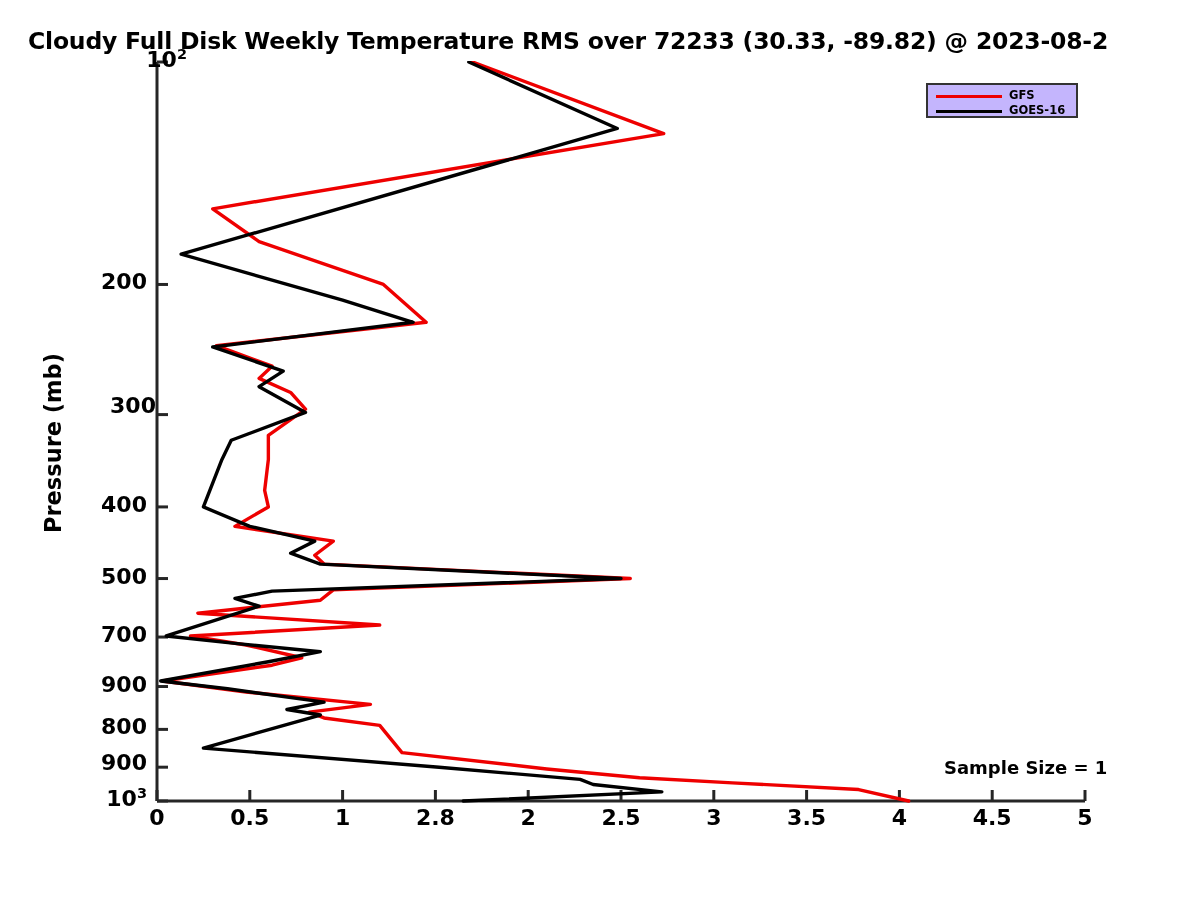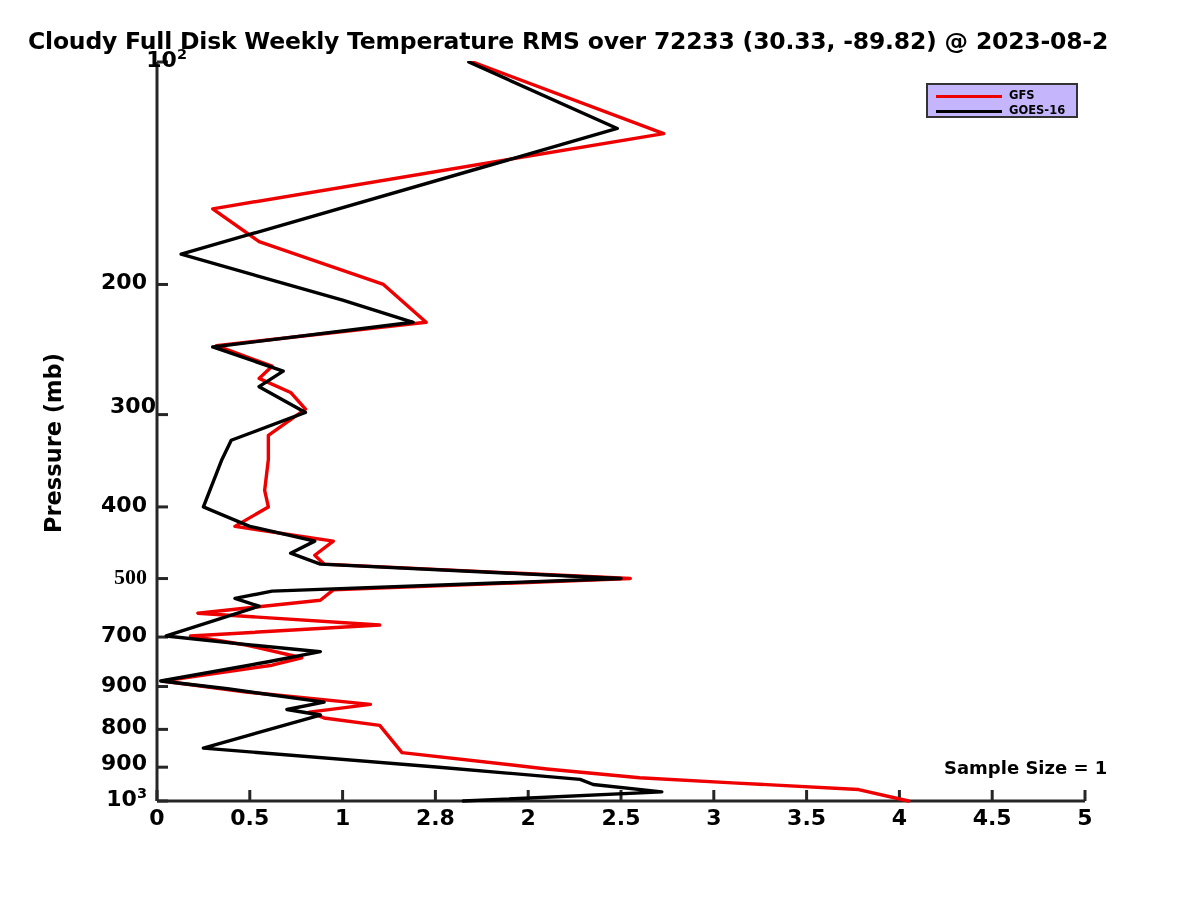--- a/index.html
+++ b/index.html
@@ -105,21 +105,21 @@
       <span class="legtxt">GOES-16</span>
     </div>
   </div>
 
   <div id="samplesize">Sample Size = 1</div>
 
 <div class="ytick-lab" style="left: -1px; width: 148px; top: 47px; margin-left: 40px;">10<span class="sup">2</span></div>
     <div class="ytick-lab" style="left: -1px; width: 148px; top: 269.461px;">200</div>
     <div class="ytick-lab" style="left: -1px; width: 148px; top: 393px; margin-left: 9px;">300</div>
     <div class="ytick-lab" style="left: -1px; width: 148px; top: 491.922px;">400</div>
-    <div class="ytick-lab" style="left: -1px; width: 148px; top: 563.539px; font-family: Liberation Serif, serif;">500</div>
+    <div class="ytick-lab" style="left: -1px; width: 148px; top: 563.539px;">500</div>
     <div class="ytick-lab" style="left: -1px; width: 148px; top: 622.054px;">700</div>
     <div class="ytick-lab" style="left: -1px; width: 148px; top: 671.527px;">900</div>
     <div class="ytick-lab" style="left: -1px; width: 148px; top: 714.384px;">800</div>
     <div class="ytick-lab" style="left: -1px; width: 148px; top: 750px;">900</div>
     <div class="ytick-lab" style="left: -1px; width: 148px; top: 786px;">10<span class="sup">3</span></div>
     <div class="xtick-lab" style="left: 97px; width: 120px; top: 805px;">0</div>
     <div class="xtick-lab" style="left: 189.8px; width: 120px; top: 805px;">0.5</div>
     <div class="xtick-lab" style="left: 282.6px; width: 120px; top: 805px;">1</div>
     <div class="xtick-lab" style="left: 375.4px; width: 120px; top: 805px;">2.8</div>
     <div class="xtick-lab" style="left: 468.2px; width: 120px; top: 805px;">2</div>

